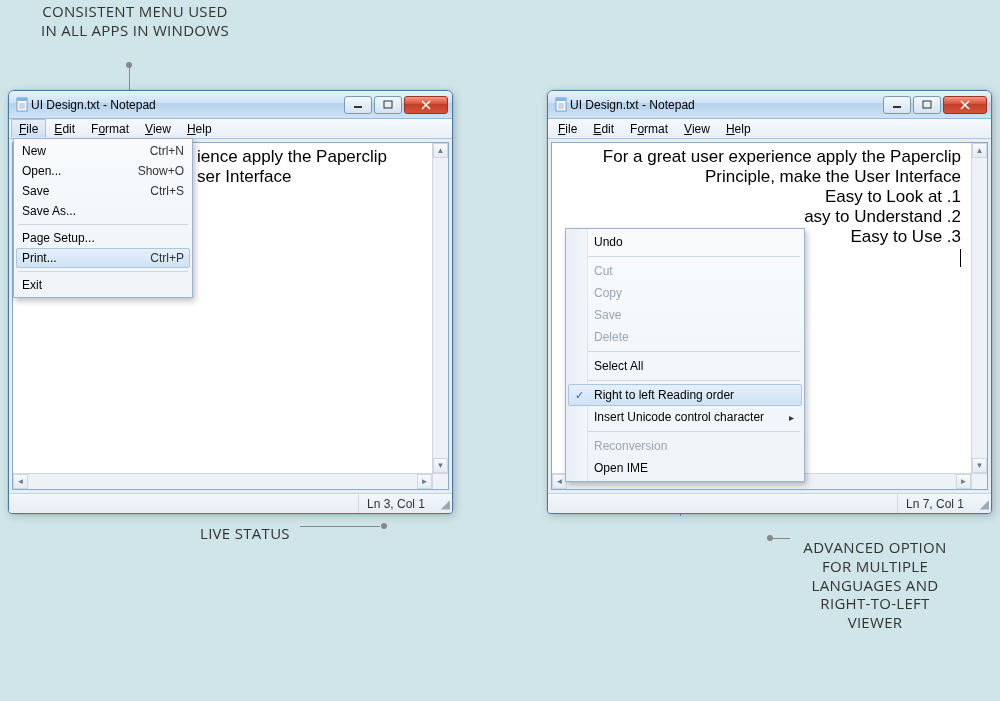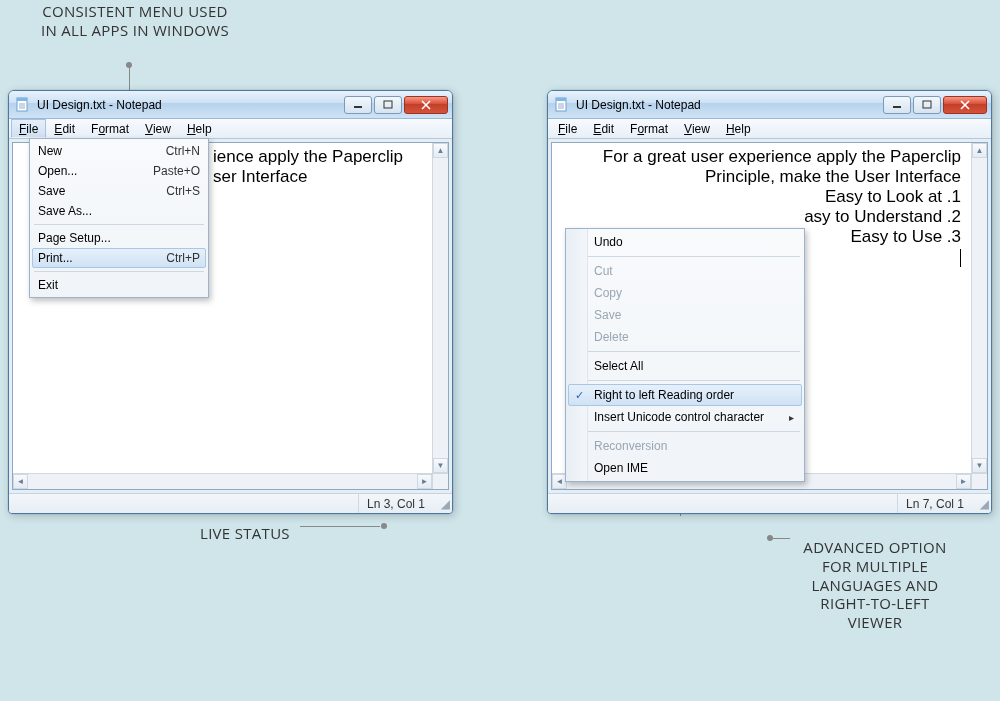--- a/index.html
+++ b/index.html
@@ -31,21 +31,20 @@
     border-radius: 6px 6px 4px 4px;
     background: linear-gradient(#cfe3f5, #aecde8);
     box-shadow: 0 0 0 1px rgba(0,0,0,0.05), 2px 2px 8px rgba(0,0,0,0.2);
     font-size: 12px;
   }
   .titlebar {
     height: 28px;
     display: flex;
     align-items: center;
     padding: 0 4px 0 6px;
-    gap: 6px;
     background: linear-gradient(#e8f2fb, #cde1f4 45%, #b7d2ec 46%, #cfe3f5);
     border-radius: 5px 5px 0 0;
     border-bottom: 1px solid #9bb9d6;
   }
   .notepad-icon {
     width: 16px; height: 16px;
     display: inline-flex; align-items: center; justify-content: center;
   }
   .title-text { flex: 1; color: #000; font-size: 12px; }
   .win-controls { display: flex; gap: 2px; margin-left: auto; }
@@ -131,21 +130,21 @@
     font-size: 12px; color:#333;
     border-radius: 0 0 3px 3px;
   }
   .statusbar .spacer{ flex:1; }
   .statusbar .cell { padding: 0 8px; border-left: 1px solid #cdd8e3; height:100%; display:flex; align-items:center; min-width:80px;}
   .statusbar .grip { width:14px; height:100%; display:flex; align-items:flex-end; justify-content:flex-end; padding:2px; color:#9aa9b8;}
 
   
   .dropdown {
     position: absolute;
-    top: 47px; left: 20px;
+    top: 47px; left: 4px;
     width: 180px;
     background: linear-gradient(#f8fafc,#f0f4f8);
     border: 1px solid #9cb4cb;
     box-shadow: 2px 3px 6px rgba(0,0,0,0.25);
     padding: 2px;
     font-size: 12px;
   }
   .dropdown .item {
     display:flex; padding: 3px 6px;
     cursor: pointer; color:#000;
@@ -261,21 +260,21 @@
       </div>
     <div class="menu-item">
         <span><span class="ul">V</span>iew</span>
       </div>
     <div class="menu-item">
         <span><span class="ul">H</span>elp</span>
       </div>
   </div>
   <div class="client">
     <div class="text-area">
-      <div style="margin-left:178px;padding-left:16px;">
+      <div style="margin-left:178px;">
         <div class="line">ience apply the Paperclip</div>
         <div class="line">ser Interface</div>
       </div>
       <div class="scrollbar-v">
         <div class="arrow up">▲</div>
         <div class="arrow down">▼</div>
       </div>
       <div class="scrollbar-h">
         <div class="arrow left">◄</div>
         <div class="arrow right">►</div>
@@ -289,21 +288,21 @@
     <div class="grip">◢</div>
   </div>
 
   <div class="dropdown">
     <div class="item">
         <span class="label">New</span>
         <span class="shortcut">Ctrl+N</span>
       </div>
     <div class="item">
         <span class="label">Open...</span>
-        <span class="shortcut">Paste+O</span>
+        <span class="shortcut">Show+O</span>
       </div>
     <div class="item">
         <span class="label">Save</span>
         <span class="shortcut">Ctrl+S</span>
       </div>
     <div class="item">
         <span class="label">Save As...</span>
         <span class="shortcut"></span>
       </div>
     <div class="sep"></div>

